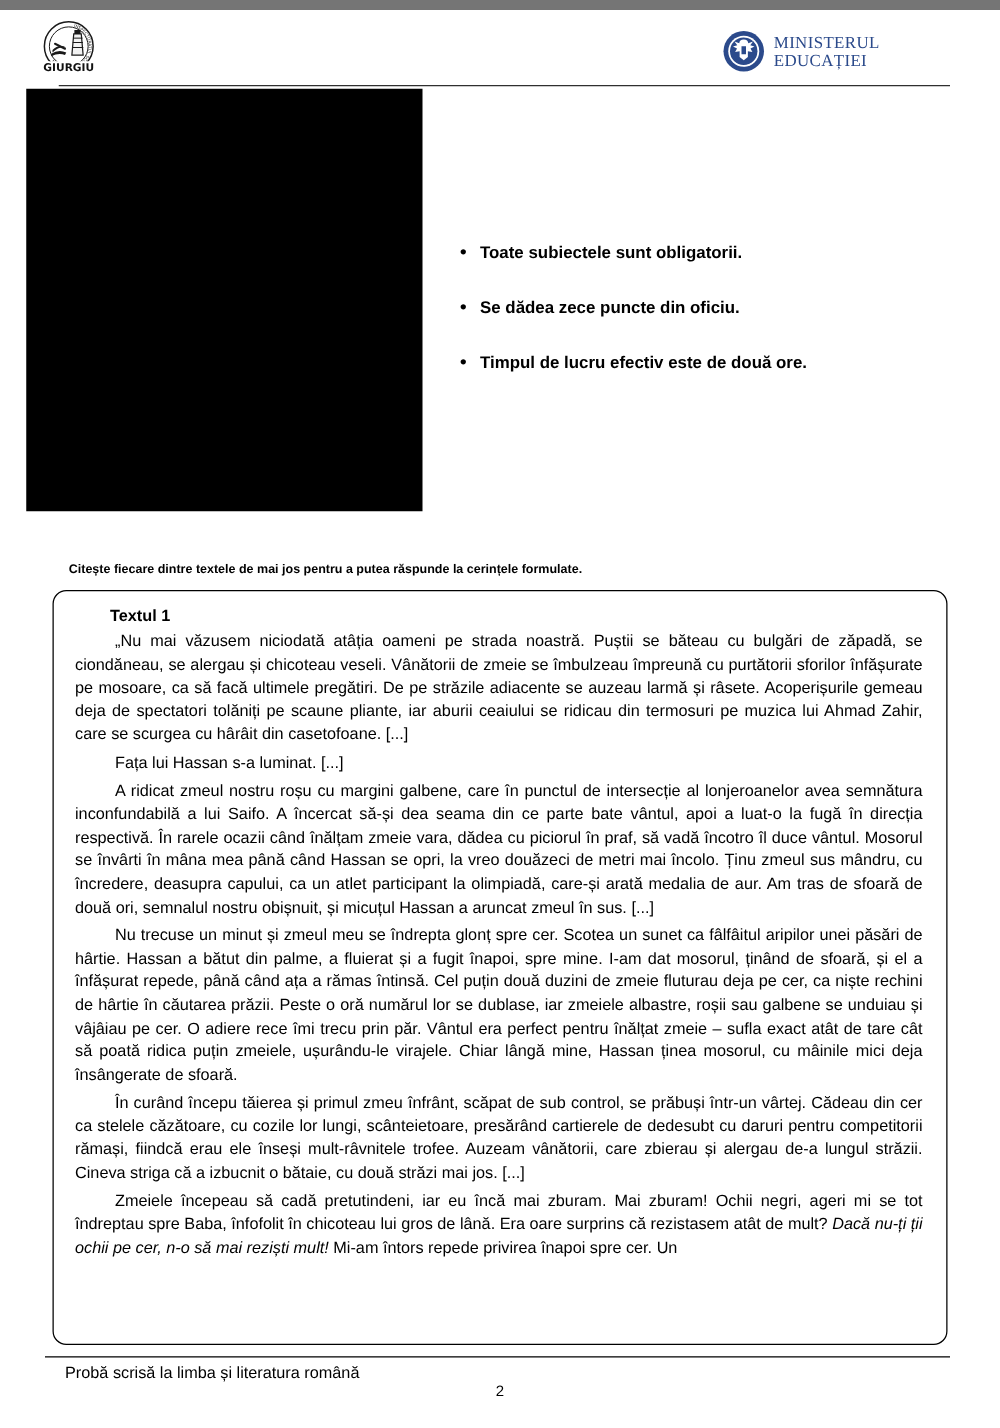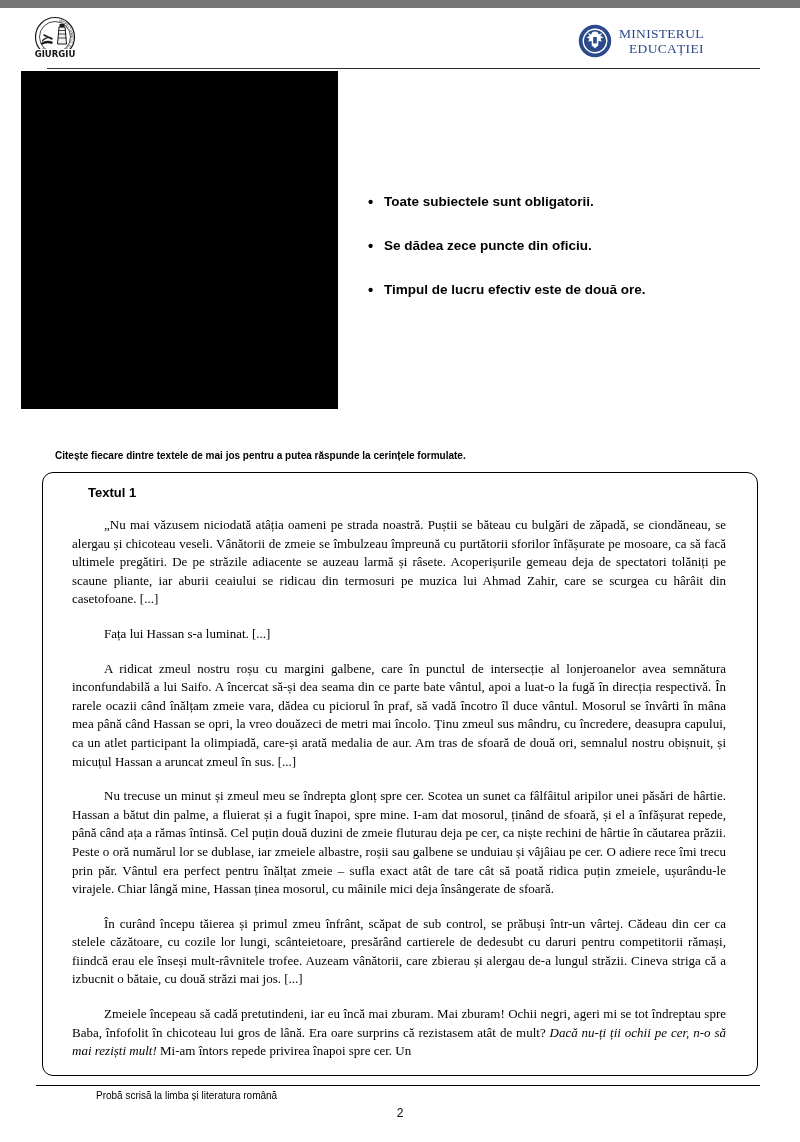--- a/index.html
+++ b/index.html
@@ -42,21 +42,20 @@
     left: 14px; top: 2px;
     width: 82px; height: 48px;
   }
   .logo-left svg { display: block; }
   .logo-right {
     position: absolute;
     left: 578px; top: 10px;
     display: flex;
     align-items: center;
     gap: 7px;
-    text-align: right;
   }
   .mee-emblem { width: 34px; height: 34px; display:block; }
   .mee-text {
     color: #2b4a8b;
     font-family: "Liberation Serif", serif;
     font-size: 13.5px;
     line-height: 15px;
     letter-spacing: 0.3px;
   }
   .mee-text div { white-space: nowrap; }
@@ -132,38 +131,36 @@
     font-size: 13px;
     font-weight: bold;
     margin-left: 32px;
     margin-bottom: 2px;
   }
   .para {
     font-size: 13px;
     line-height: 18.6px;
     text-align: justify;
     text-indent: 32px;
-    margin: 16px;
+    margin: 4px;
     hyphens: none;
-    font-family: Liberation Serif, serif;
   }
   .para em { font-style: italic; }
 
   
   .footer-rule {
     position: absolute;
     left: 36px; top: 1077px;
     width: 724px;
     border-top: 1.4px solid #000;
   }
   .footer-text {
     position: absolute;
     left: 52px; top: 1082px;
-    font-size: 10px;
-    margin-left: 44px;
+    font-size: 13px;
   }
   .footer-page {
     position: absolute;
     left: 0; top: 1098px;
     width: 800px;
     text-align: center;
     font-size: 12px;
   }
 </style>
 </head>

